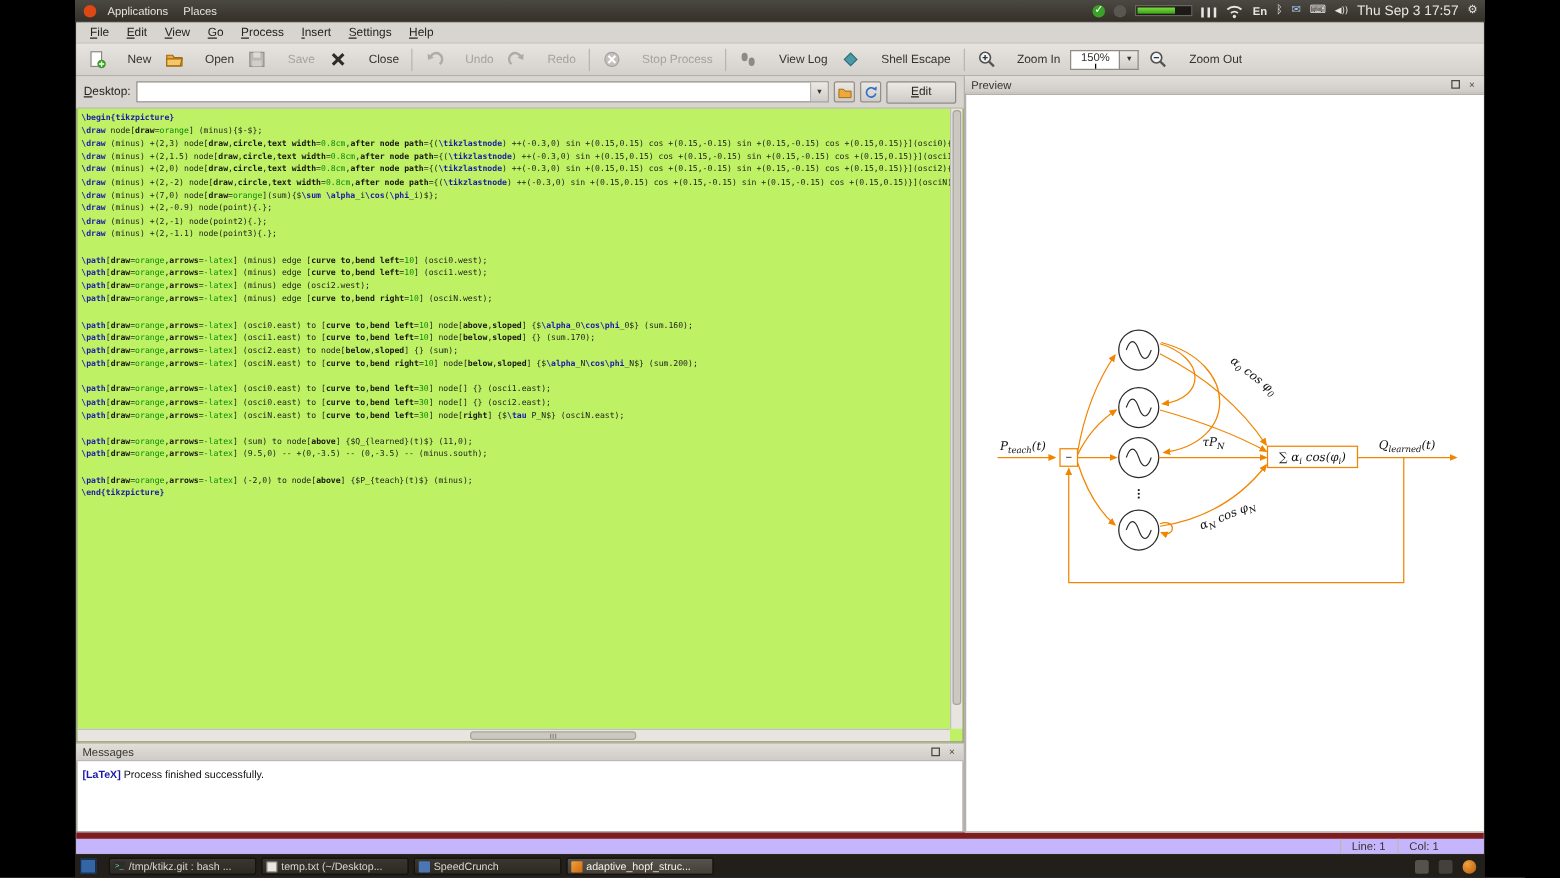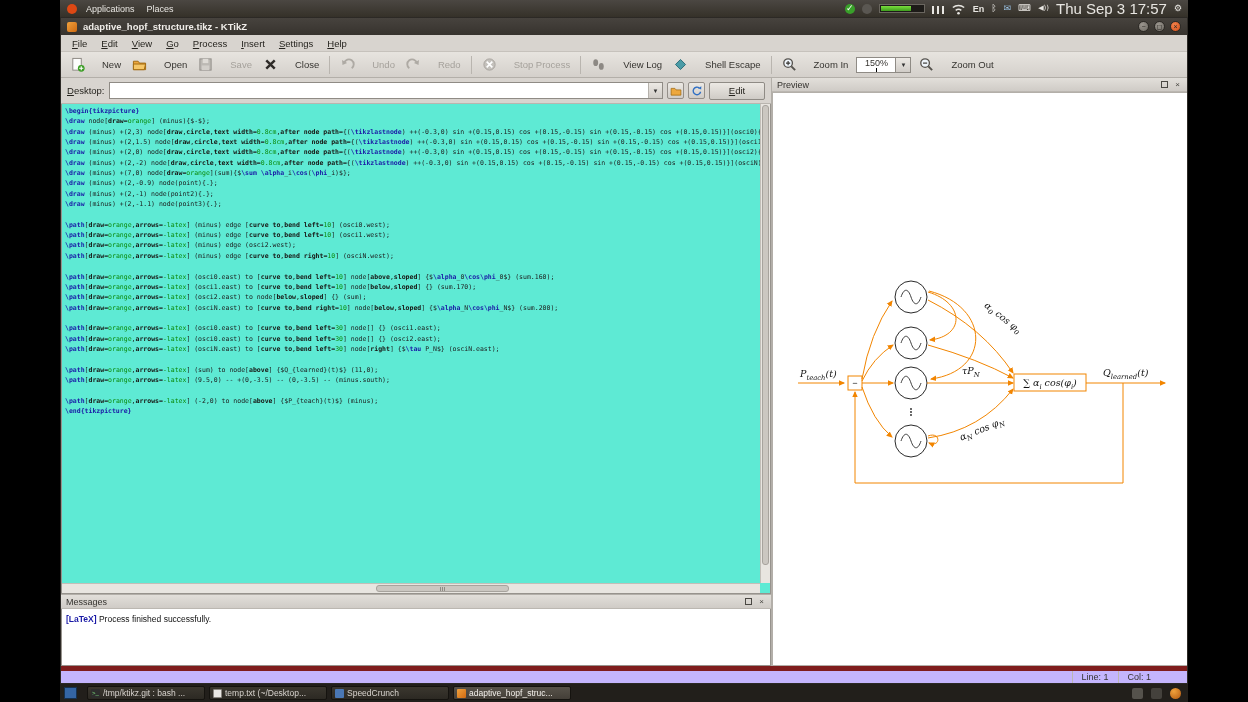--- a/index.html
+++ b/index.html
@@ -13,21 +13,21 @@
 .distro-logo{width:10px;height:10px;border-radius:50%;background:#dd4814;margin:0 3px;flex:none;}
 .tp-right{margin-left:auto;display:flex;align-items:center;gap:7px;padding-right:2px;}
 .badge-circle{width:10px;height:10px;border-radius:50%;display:inline-flex;align-items:center;justify-content:center;font-size:7px;color:#fff;flex:none;}
 .badge-green{background:#39a02a;}
 .badge-dark{background:#5a5752;}
 .net-meter{width:46px;height:9px;background:#1d1b18;border:1px solid #6a665f;position:relative;flex:none;}
 .net-meter .fill{position:absolute;left:1px;top:1px;bottom:1px;width:68%;background:linear-gradient(#7ade3e,#3f9e1d);}
 .cpu-bars{display:flex;gap:3px;align-items:flex-end;height:10px;flex:none;}
 .cpu-bars i{display:block;width:2px;background:#e8e6e2;}
 .glyph{font-family:"DejaVu Sans",sans-serif;font-size:9px;line-height:1;}
-.clock{font-size:15px;white-space:nowrap;}
+.clock{font-size:11px;white-space:nowrap;}
 
 
 .window{position:absolute;left:0;right:0;top:17px;bottom:18px;background:#d8d4cf;display:flex;flex-direction:column;border:1px solid #2c2925;}
 .titlebar{height:17px;background:linear-gradient(#47433e,#37332e);display:flex;align-items:center;color:#f0ede9;font-size:9.5px;font-weight:bold;padding:0 6px;flex:none;}
 .app-icon{width:10px;height:10px;background:linear-gradient(135deg,#f0a13c,#d06a12);border-radius:2px;margin-right:6px;flex:none;}
 .win-controls{margin-left:auto;display:flex;gap:5px;}
 .win-btn{width:11px;height:11px;border-radius:50%;background:radial-gradient(circle at 35% 30%,#9a958e,#6f6b64);border:1px solid #2c2925;color:#2c2925;font-size:7px;line-height:9px;text-align:center;font-weight:normal;}
 .win-btn.close{background:radial-gradient(circle at 35% 30%,#f2814b,#d4501a);}
 .menubar{height:17px;background:#d8d4cf;display:flex;align-items:center;font-size:9.5px;color:#26241f;padding:0 4px;flex:none;border-bottom:1px solid #c6c2bc;}
 .menu-item{padding:1px 7px;display:inline-block;}
@@ -50,21 +50,21 @@
 .template-combo{flex:1;height:17px;background:#fff;border:1px solid #8f8b85;display:flex;align-items:center;font-size:9px;padding-left:3px;}
 .template-combo .combo-arrow{margin-left:auto;width:14px;height:100%;background:linear-gradient(#ece9e4,#d0ccc7);border-left:1px solid #b5b1ab;display:flex;align-items:center;justify-content:center;font-size:6px;color:#333;}
 .mini-btn{width:17px;height:17px;border:1px solid #948f89;background:linear-gradient(#ece9e4,#d0ccc7);border-radius:2px;display:flex;align-items:center;justify-content:center;}
 .edit-btn{width:56px;height:18px;border:1px solid #8f8b85;background:linear-gradient(#ece9e4,#cfcbc6);border-radius:2px;font-size:9.5px;display:flex;align-items:center;justify-content:center;color:#26241f;}
 
 
 .content{flex:1;display:flex;min-height:0;}
 .left-col{width:710px;display:flex;flex-direction:column;min-height:0;}
 .right-col{flex:1;display:flex;flex-direction:column;border-left:1px solid #b3afa9;min-height:0;background:#d8d4cf;}
 
-.editor-wrap{flex:1;position:relative;background:#5eead4;border:1px solid #97938d;border-top:none;overflow:hidden;}
+.editor-wrap{flex:1;position:relative;background:#bef264;border:1px solid #97938d;border-top:none;overflow:hidden;}
 .code-editor{position:absolute;left:0;top:0;right:10px;bottom:10px;overflow:hidden;padding:2px 0 0 3px;font-family:"DejaVu Sans Mono",monospace;font-size:6.5px;line-height:10.35px;color:#1c1c1c;}
 .code-line{white-space:pre;height:10.35px;}
 .cmd{color:#1a1aa6;font-weight:bold;}
 .key{font-weight:bold;color:#171512;}
 .val{color:#0a8a0a;}
 .vscroll{position:absolute;top:0;right:0;width:10px;bottom:10px;background:#e8e5e0;border-left:1px solid #c2beb8;}
 .vscroll .thumb{position:absolute;top:1px;left:1px;right:1px;height:96%;background:#cbc7c1;border:1px solid #a7a39d;border-radius:3px;}
 .hscroll{position:absolute;left:0;right:10px;bottom:0;height:10px;background:#e8e5e0;border-top:1px solid #c2beb8;}
 .hscroll .thumb{position:absolute;top:1px;bottom:1px;left:45%;width:19%;background:#cbc7c1;border:1px solid #a7a39d;border-radius:3px;display:flex;align-items:center;justify-content:center;gap:1px;}
 .hscroll .thumb i{display:block;width:1px;height:4px;background:#8f8b85;}
@@ -127,29 +127,20 @@
       <span class="glyph" style="color:#9ec7ea;">✉</span>
       <span class="glyph">⌨</span>
       <span class="glyph" style="font-size:7px;">◀))</span>
       <span class="clock">Thu Sep 3 17:57</span>
       <span class="glyph">⚙</span>
     </span>
   </div>
 
   <div class="window">
 
-    <div class="titlebar">
-      <span class="app-icon"></span>
-      <span>adaptive_hopf_structure.tikz - KTikZ</span>
-      <span class="win-controls">
-        <span class="win-btn">−</span>
-        <span class="win-btn">◻</span>
-        <span class="win-btn close">×</span>
-      </span>
-    </div>
 
     <div class="menubar">
       <span class="menu-item mn">File</span>
       <span class="menu-item mn">Edit</span>
       <span class="menu-item mn">View</span>
       <span class="menu-item mn">Go</span>
       <span class="menu-item mn">Process</span>
       <span class="menu-item mn">Insert</span>
       <span class="menu-item mn">Settings</span>
       <span class="menu-item mn">Help</span>

